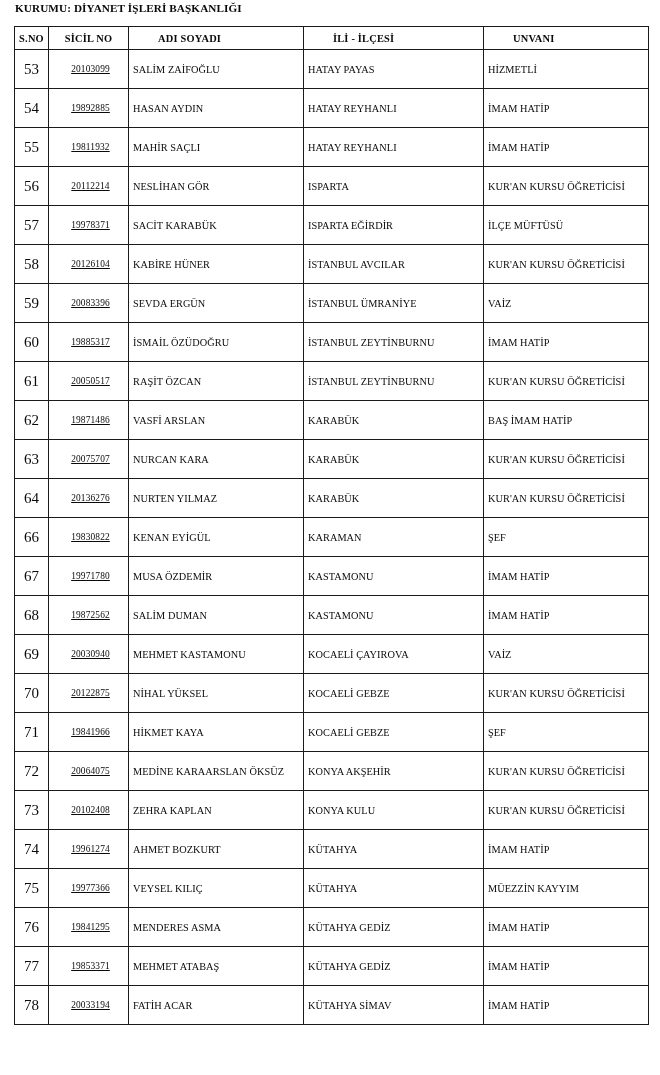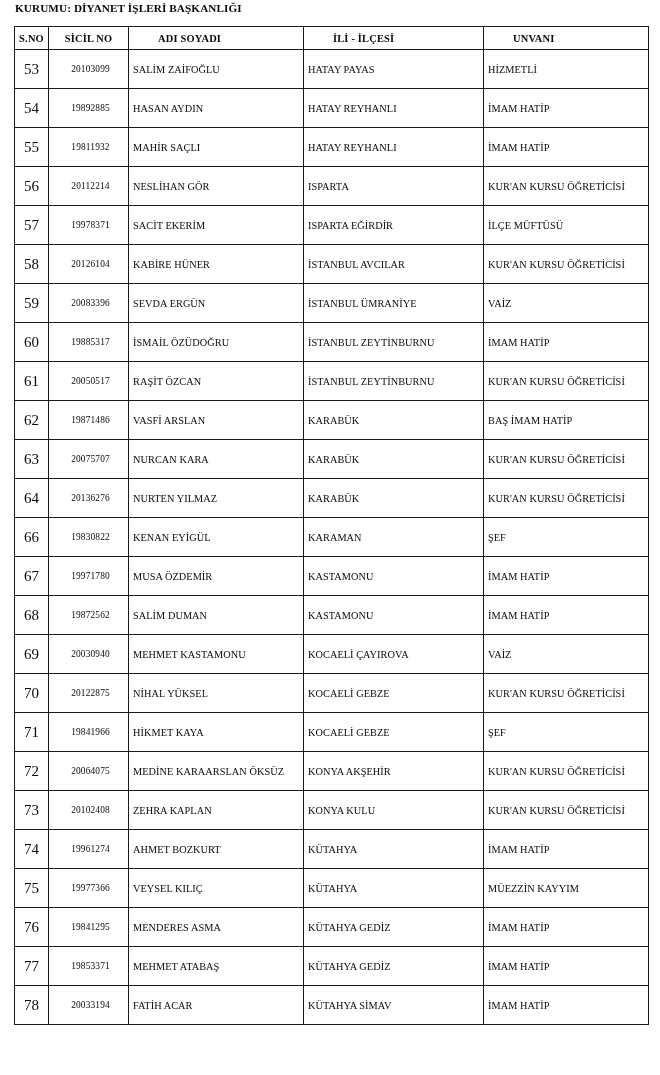--- a/index.html
+++ b/index.html
@@ -75,20 +75,21 @@
   table.listing tbody td.sno {
     text-align: center;
     padding-left: 0;
     font-size: 15px;
   }
   table.listing tbody td.sicil {
     text-align: center;
     padding-left: 4px;
     font-size: 9.4px;
     letter-spacing: 0.15px;
+    text-decoration: underline;
   }
 </style>
 </head>
 <body>
 
 <div class="page">
 
   <div class="doc-heading">KURUMU: DİYANET İŞLERİ BAŞKANLIĞI</div>
 
   <table class="listing">
@@ -133,21 +134,21 @@
         <tr>
           <td class="sno">56</td>
           <td class="sicil">20112214</td>
           <td class="ad">NESLİHAN GÖR</td>
           <td class="il">ISPARTA</td>
           <td class="unvan">KUR'AN KURSU ÖĞRETİCİSİ</td>
         </tr>
         <tr>
           <td class="sno">57</td>
           <td class="sicil">19978371</td>
-          <td class="ad">SACİT EKERİM</td>
+          <td class="ad">SACİT KARABÜK</td>
           <td class="il">ISPARTA EĞİRDİR</td>
           <td class="unvan">İLÇE MÜFTÜSÜ</td>
         </tr>
         <tr>
           <td class="sno">58</td>
           <td class="sicil">20126104</td>
           <td class="ad">KABİRE HÜNER</td>
           <td class="il">İSTANBUL AVCILAR</td>
           <td class="unvan">KUR'AN KURSU ÖĞRETİCİSİ</td>
         </tr>

